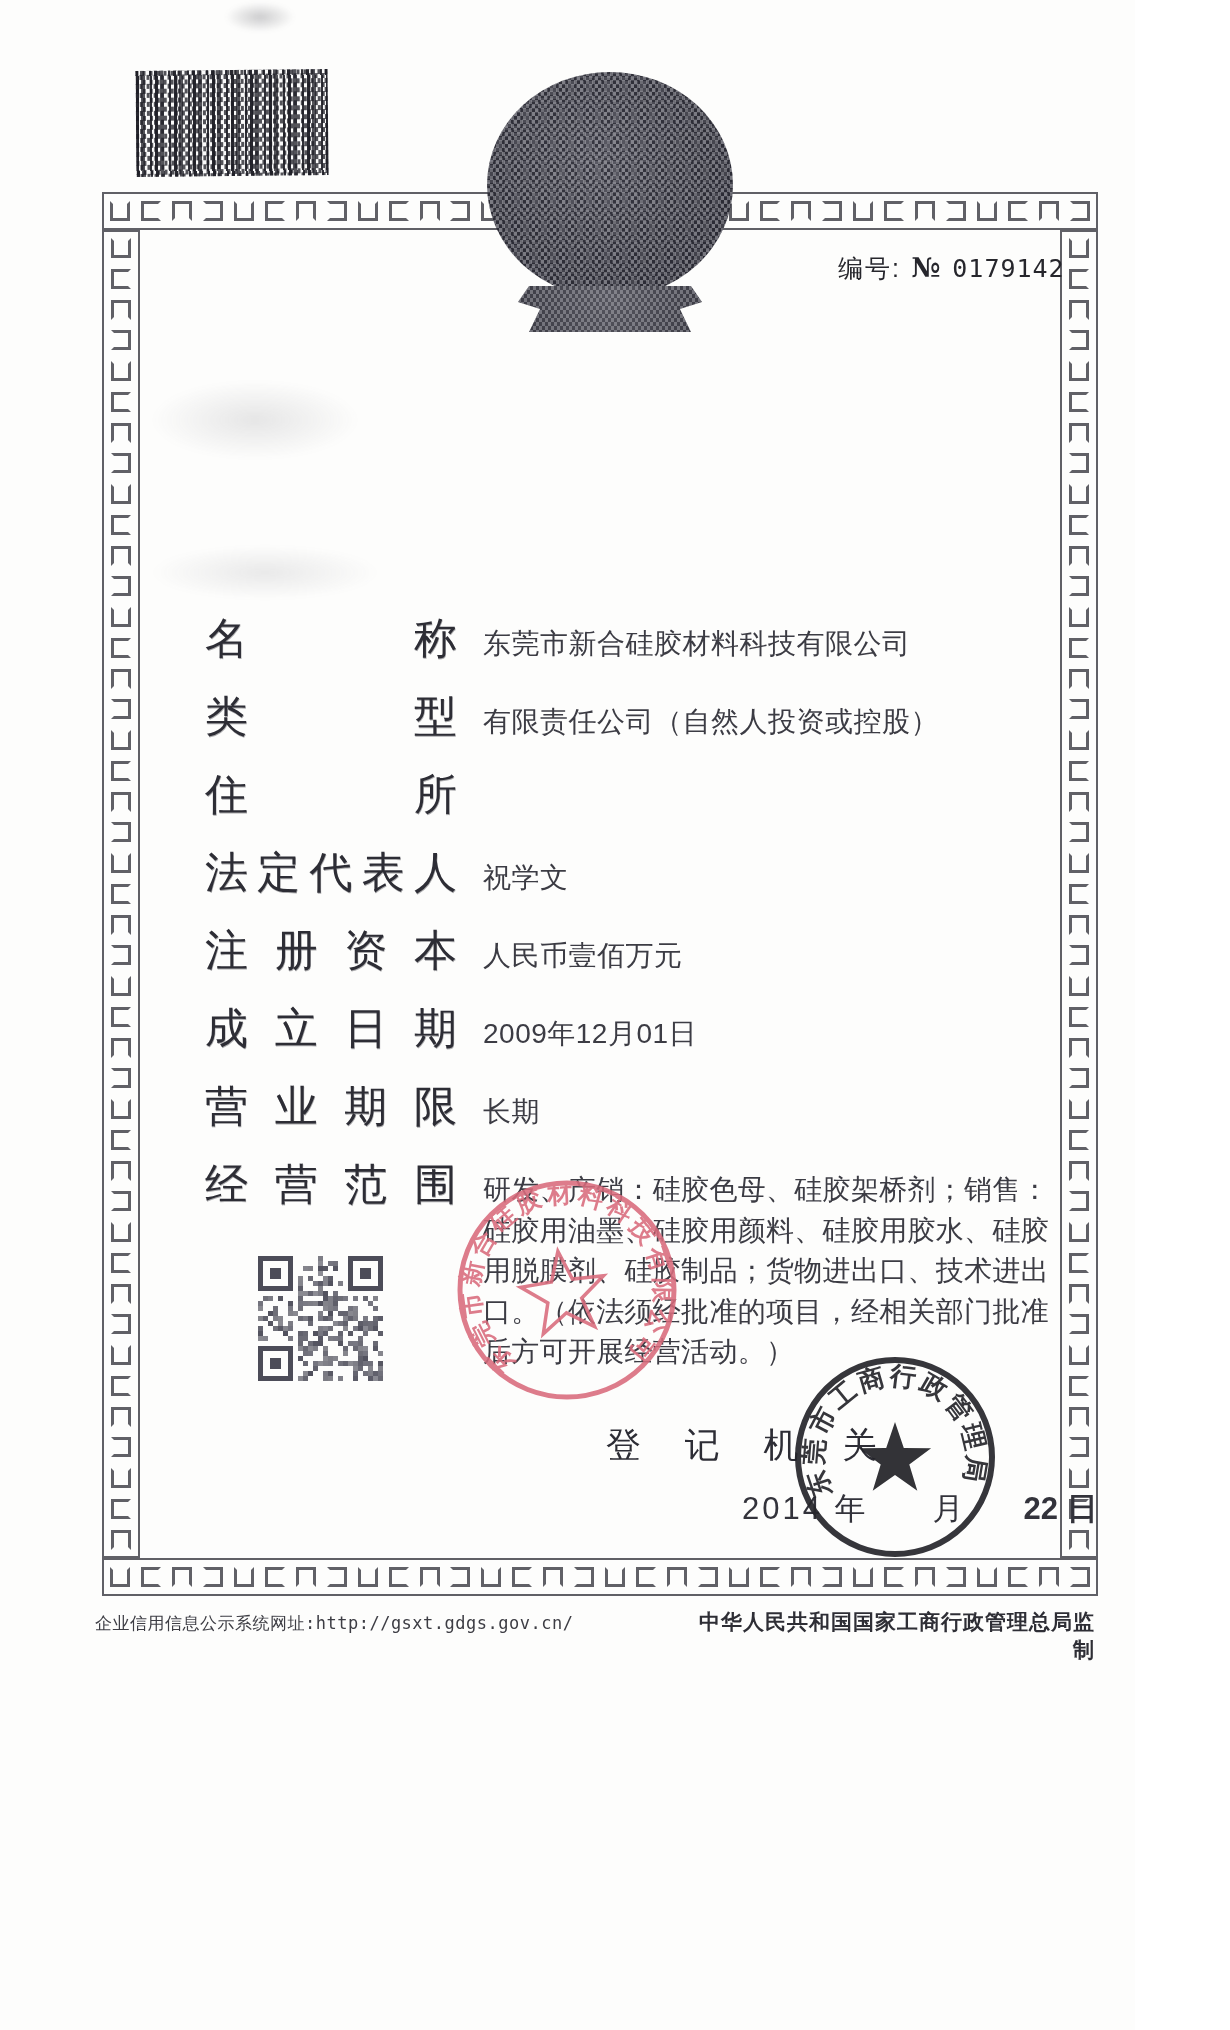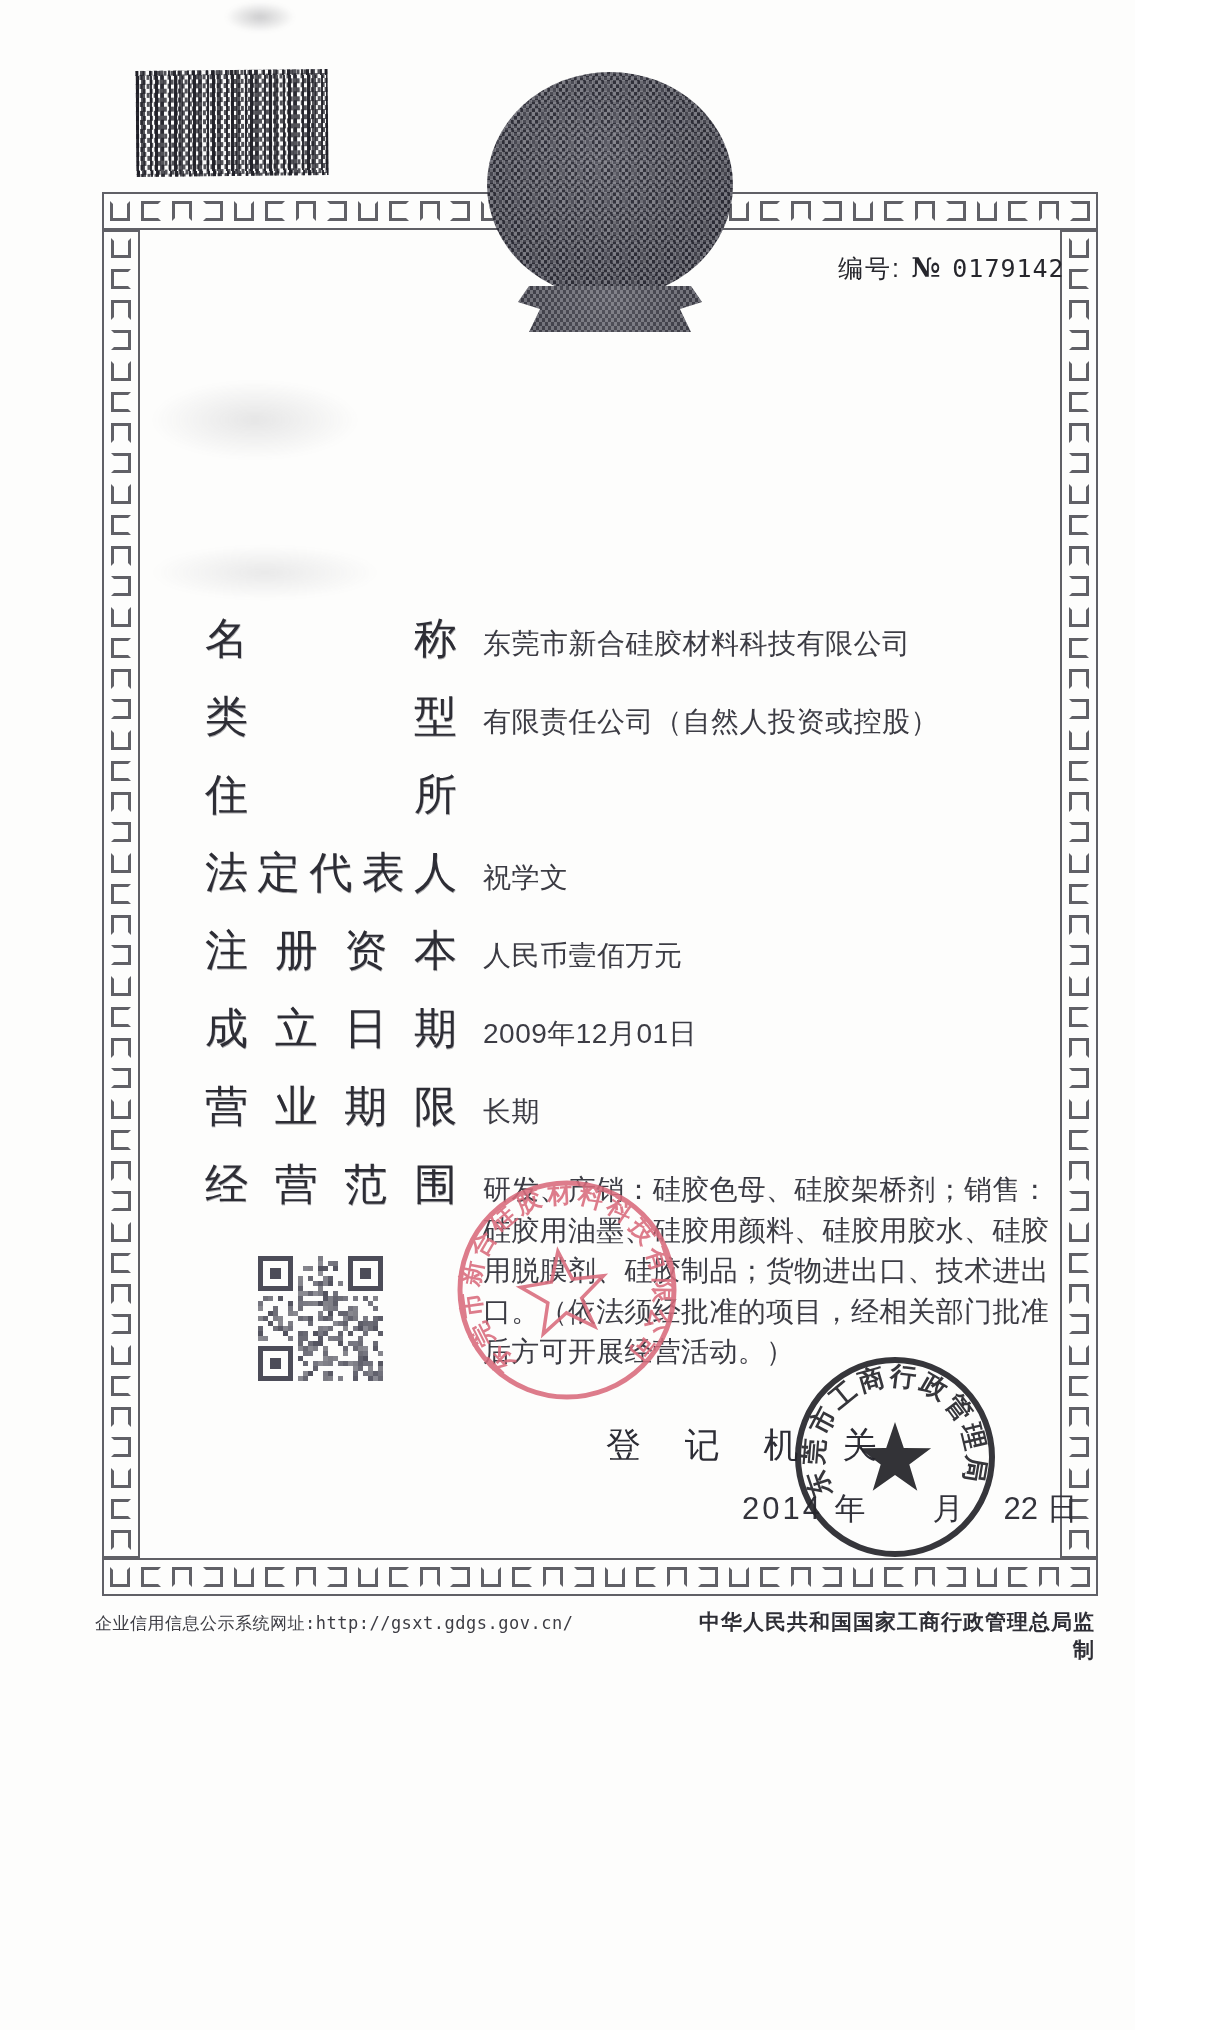--- a/index.html
+++ b/index.html
@@ -68,21 +68,21 @@
   .qm{position:absolute;width:5px;height:5px;background:#50505c;}
   .qf{position:absolute;width:35px;height:35px;border:5px solid #4c4c58;box-sizing:border-box;}
   .qf::after{content:'';position:absolute;left:7px;top:7px;width:11px;height:11px;background:#4c4c58;}
 
   
   .company-seal{position:absolute;left:452px;top:1175px;z-index:4;opacity:.88;}
   .authority-seal{position:absolute;left:788px;top:1350px;z-index:5;opacity:.92;}
 
   .registrar{position:absolute;left:606px;top:1422px;z-index:3;font-size:35px;letter-spacing:17px;color:#2d2d35;font-weight:500;}
   .issue-date{position:absolute;left:742px;top:1488px;z-index:3;display:flex;align-items:baseline;color:#33333b;font-size:31px;}
-  .issue-date .y{letter-spacing:3px;} .issue-date .m{margin-left:64px;} .issue-date .d{margin-left:40px;}
+  .issue-date .y{letter-spacing:3px;} .issue-date .m{margin-left:64px;} .issue-date .d{margin-left:60px;font-weight:bold;}
 
   
   .footer-left{position:absolute;left:95px;top:1612px;z-index:3;font-size:17px;color:#3d3d44;
                font-family:"DejaVu Sans Mono",monospace;letter-spacing:.5px;}
   .footer-right{position:absolute;left:690px;top:1608px;width:405px;z-index:3;font-size:21px;font-weight:600;
                 color:#2e2e35;text-align:right;letter-spacing:1px;}
 </style>
 </head>
 <body>
 

